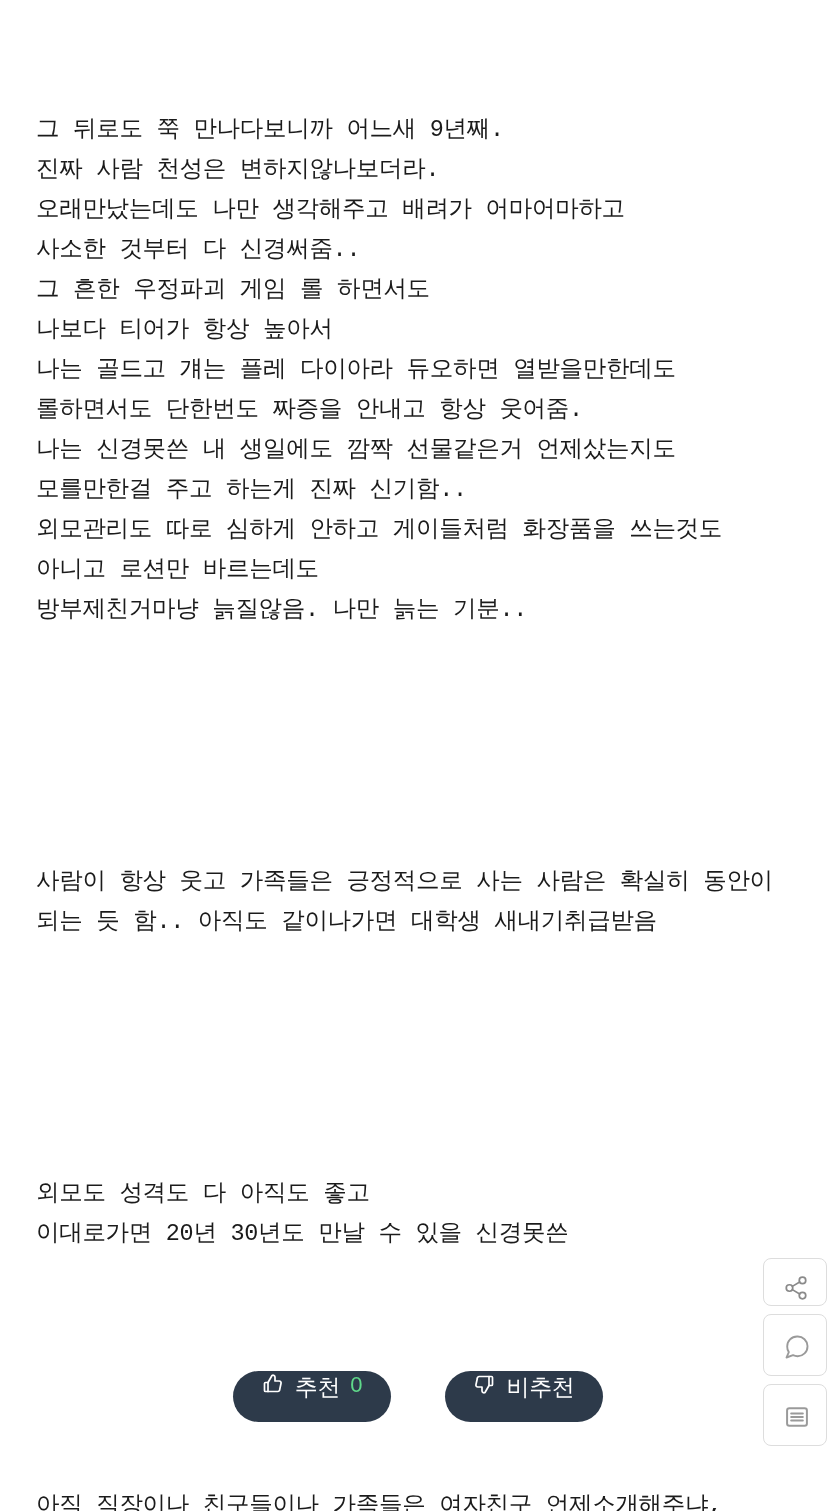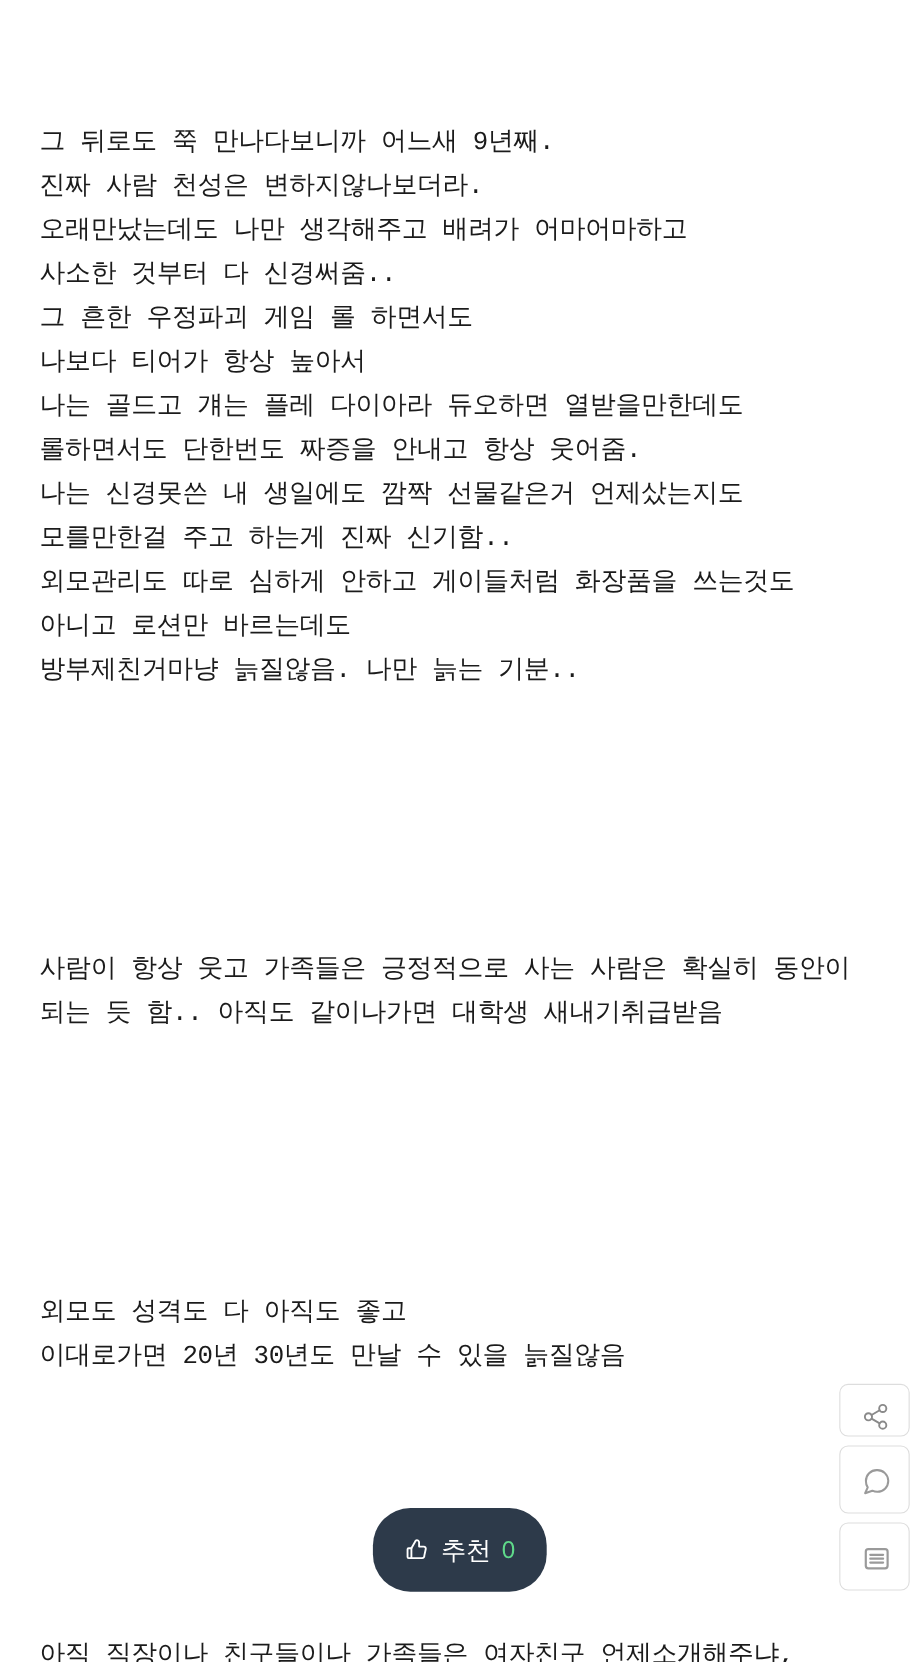--- a/index.html
+++ b/index.html
@@ -43,25 +43,25 @@
     position: absolute;
     left: 0;
     right: 0;
     top: 1371px;
     display: flex;
     justify-content: center;
     gap: 54px;
   }
   .vote-btn {
     display: flex;
-    align-items: center;
+    align-items: flex-start;
     justify-content: center;
     gap: 10px;
     width: 158px;
-    height: 76px;
+    height: 51px;
     border-radius: 34px;
     background: #2d3a4a;
     color: #ffffff;
     font-size: 23px;
     border: none;
     cursor: pointer;
     letter-spacing: -0.3px;
   }
   .vote-btn .count {
     color: #5fd98a;
@@ -118,21 +118,21 @@
 나보다 티어가 항상 높아서
 나는 골드고 걔는 플레 다이아라 듀오하면 열받을만한데도
 롤하면서도 단한번도 짜증을 안내고 항상 웃어줌.
 나는 신경못쓴 내 생일에도 깜짝 선물같은거 언제샀는지도 모를만한걸 주고 하는게 진짜 신기함..
 외모관리도 따로 심하게 안하고 게이들처럼 화장품을 쓰는것도 아니고 로션만 바르는데도
 방부제친거마냥 늙질않음. 나만 늙는 기분..</p>
     <div class="blank-line"></div>
     <p class="para">사람이 항상 웃고 가족들은 긍정적으로 사는 사람은 확실히 동안이 되는 듯 함.. 아직도 같이나가면 대학생 새내기취급받음</p>
     <div class="blank-line"></div>
     <p class="para">외모도 성격도 다 아직도 좋고
-이대로가면 20년 30년도 만날 수 있을 늙질않음</p>
+이대로가면 20년 30년도 만날 수 있을 신경못쓴</p>
     <div class="blank-line"></div>
     <p class="para">아직 직장이나 친구들이나 가족들은 여자친구 언제소개해주냐, 여자왜 안만나냐, 등등 연말연초, 설 추석되면 괴롭다 ㅜ</p>
     
     
     
     
   </div>
 
   <div class="side-rail">
     <div class="rail-btn partial">
@@ -169,15 +169,24 @@
     <button class="vote-btn">
       <span class="vote-icon">
         <svg width="24" height="24" viewBox="0 0 24 24" fill="none" stroke="#ffffff" stroke-width="1.7" stroke-linecap="round" stroke-linejoin="round">
           <path d="M7 10.5v9H4.5a1 1 0 0 1-1-1v-7a1 1 0 0 1 1-1H7z"></path>
           <path d="M7 10.5l4-7a2 2 0 0 1 3 1.8V9h4.3a1.8 1.8 0 0 1 1.75 2.2l-1.3 6A2 2 0 0 1 16.8 19.5H7"></path>
         </svg>
       </span>
       <span>추천</span>
       <span class="count">0</span>
     </button>
+    <button class="vote-btn">
+      <span class="vote-icon">
+        <svg width="24" height="24" viewBox="0 0 24 24" fill="none" stroke="#ffffff" stroke-width="1.7" stroke-linecap="round" stroke-linejoin="round">
+          <path d="M17 13.5v-9h2.5a1 1 0 0 1 1 1v7a1 1 0 0 1-1 1H17z"></path>
+          <path d="M17 13.5l-4 7a2 2 0 0 1-3-1.8V15H5.7a1.8 1.8 0 0 1-1.75-2.2l1.3-6A2 2 0 0 1 7.2 4.5H17"></path>
+        </svg>
+      </span>
+      <span>비추천</span>
+    </button>
   </div>
 
 </div>
 
 </body></html>

